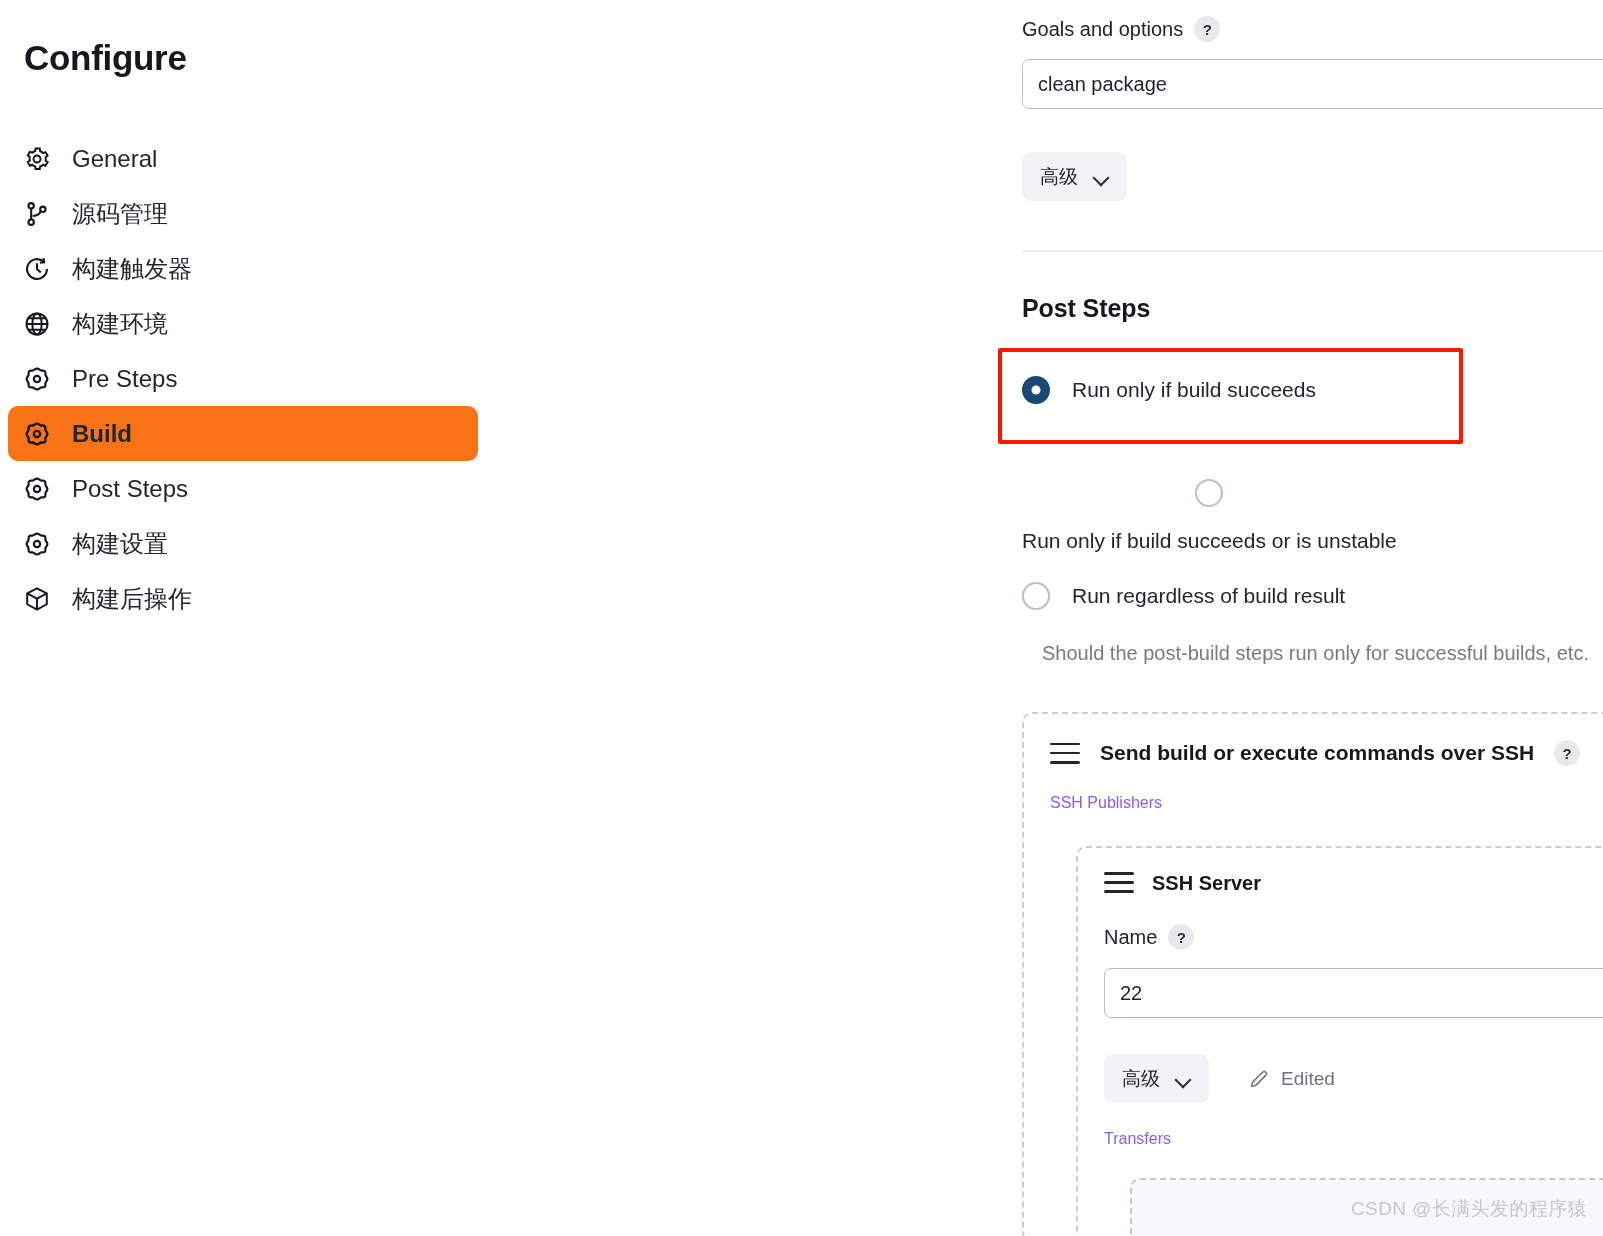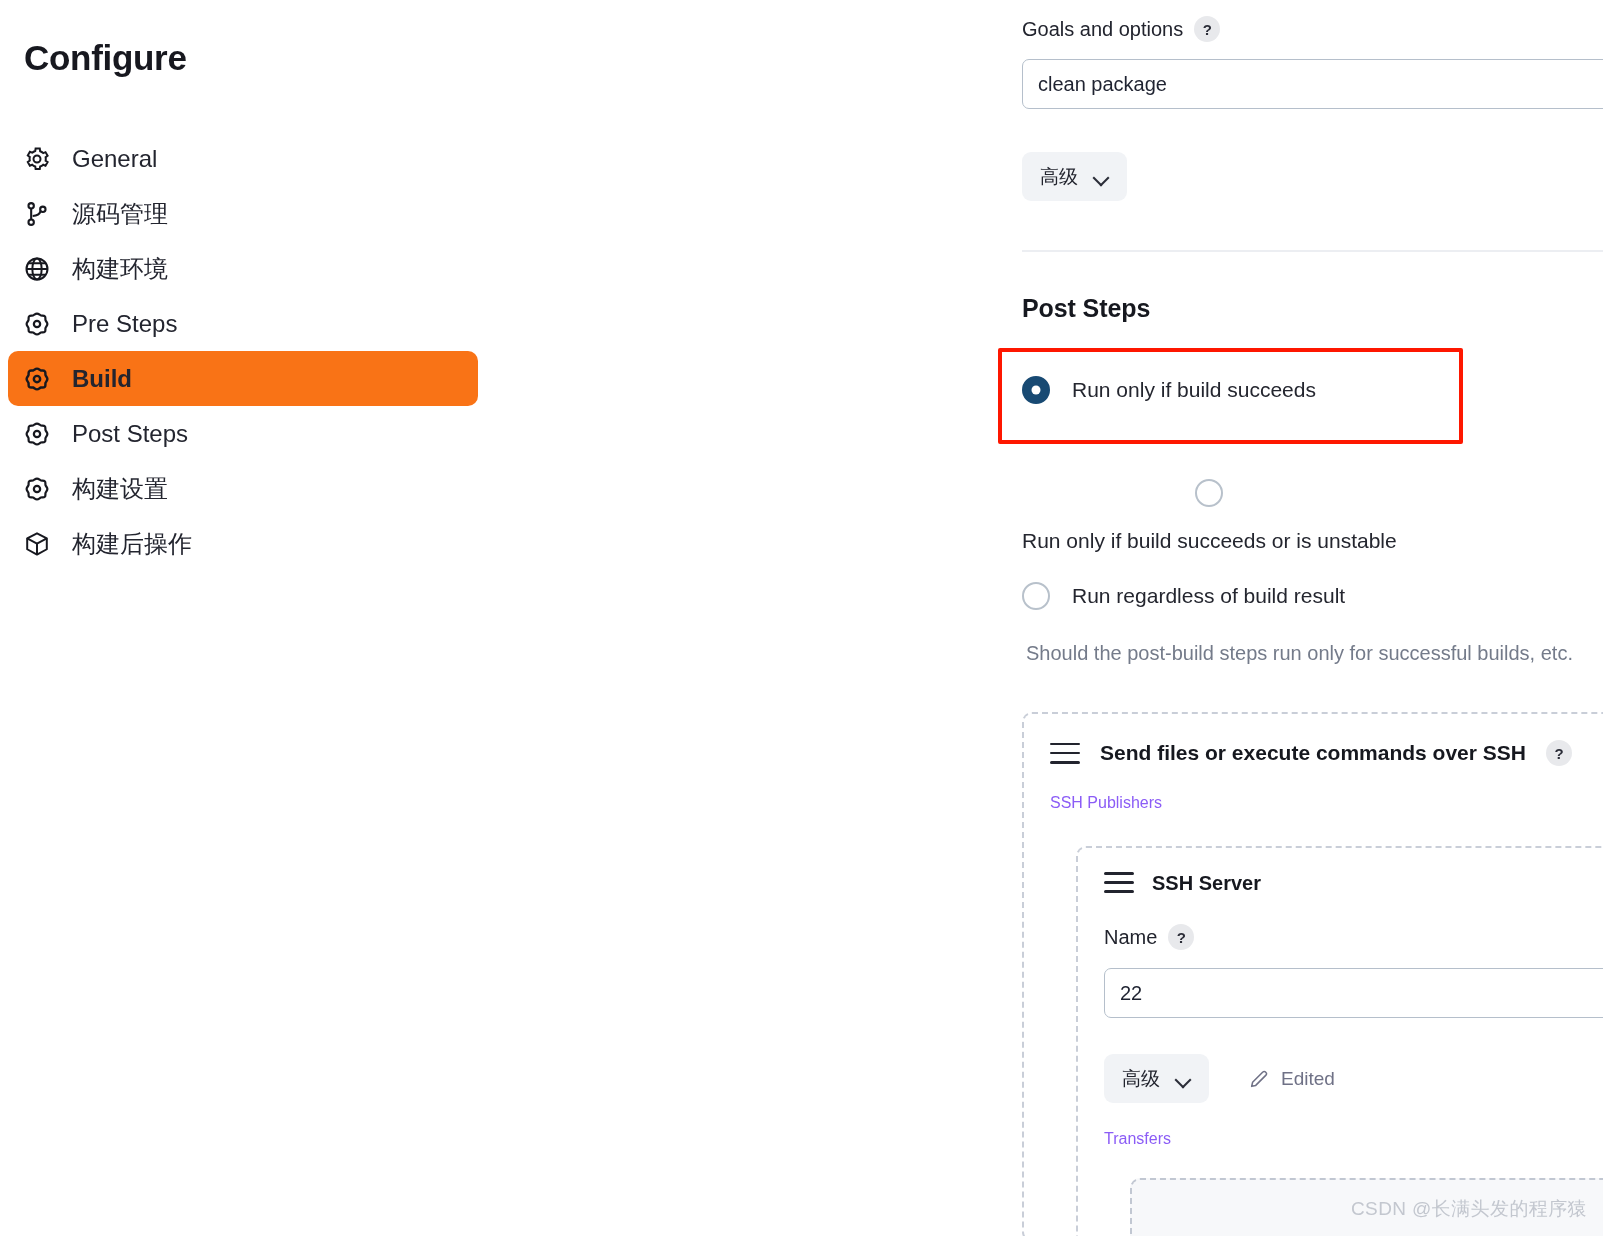--- a/index.html
+++ b/index.html
@@ -283,20 +283,30 @@
             <circle cx="7" cy="5" r="2.3"></circle>
             <circle cx="7" cy="19" r="2.3"></circle>
             <circle cx="17" cy="8" r="2.3"></circle>
             <path d="M7 7.3v9.4"></path>
             <path d="M15.1 9.5c-1 3.2-4 4-6.8 4.2"></path>
           </svg>
         </span>
         <span class="nav-label">源码管理</span>
       </div>
 
+      <div class="nav-item">
+        <span class="nav-icon">
+          <svg viewBox="0 0 24 24" width="28" height="28" fill="none" stroke="currentColor" stroke-width="1.8">
+            <path d="M20.5 12a8.5 8.5 0 1 1-2.6-6.1"></path>
+            <path d="M17.6 2.6l.5 3.6-3.6.4"></path>
+            <path d="M12 7v5.3l3.3 2.6"></path>
+          </svg>
+        </span>
+        <span class="nav-label">构建触发器</span>
+      </div>
 
       <div class="nav-item">
         <span class="nav-icon">
           <svg viewBox="0 0 24 24" width="28" height="28" fill="none" stroke="currentColor" stroke-width="1.7">
             <circle cx="12" cy="12" r="9"></circle>
             <ellipse cx="12" cy="12" rx="4" ry="9"></ellipse>
             <path d="M3 12h18M4.3 7h15.4M4.3 17h15.4"></path>
           </svg>
         </span>
         <span class="nav-label">构建环境</span>
@@ -383,33 +393,33 @@
     <div class="radio-row" style="position:absolute; left:522px; top:479px;flex-direction:column;">
       <span class="radio"></span>
       <span>Run only if build succeeds or is unstable</span>
     </div>
 
     <div class="radio-row" style="position:absolute; left:522px; top:582px;">
       <span class="radio"></span>
       <span>Run regardless of build result</span>
     </div>
 
-    <div class="hint-text" style="position:absolute; left:526px; top:642px;">Should the post-build steps run only for successful builds, etc.</div>
+    <div class="hint-text" style="position:absolute; left:542px; top:642px;">Should the post-build steps run only for successful builds, etc.</div>
 
     <div class="highlight-box" style="left:498px; top:348px; width:465px; height:96px;"></div>
 
     <div class="panel" style="position:absolute; left:522px; top:712px; width:1120px; height:530px;">
 
       <div style="position:absolute; left:26px; top:26px; display:flex; align-items:center; gap:20px;">
         <span class="drag-handle">
           <span></span>
             <span></span>
             <span></span>
         </span>
-        <span class="panel-title">Send files or execute commands over SSH</span>
+        <span class="panel-title">Send build or execute commands over SSH</span>
         <span class="help-badge">?</span>
       </div>
 
       <div class="sub-label" style="position:absolute; left:26px; top:80px;">SSH Publishers</div>
 
       <div class="panel-inner" style="position:absolute; left:52px; top:132px; width:1090px; height:400px;">
 
         <div style="position:absolute; left:26px; top:24px; display:flex; gap:18px;">
           <span class="drag-handle" style="width:26px;">
             <span></span>

